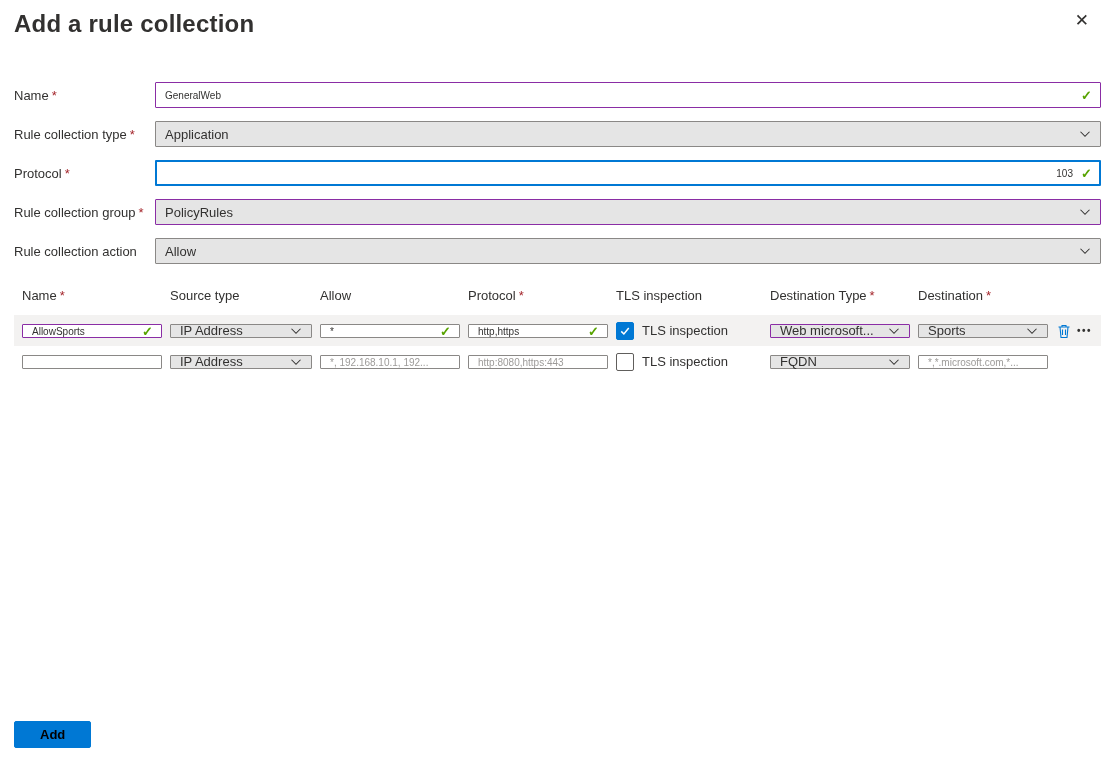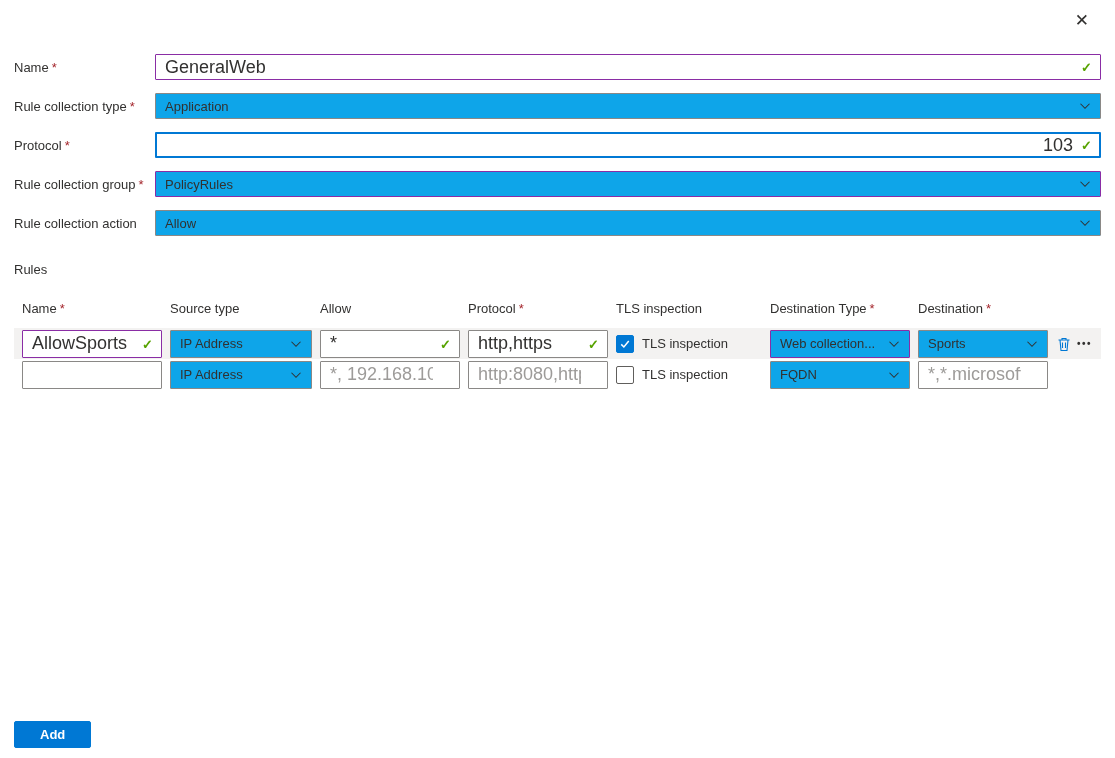--- a/index.html
+++ b/index.html
@@ -24,86 +24,87 @@
   .form { margin-top: 44px; }
   .form-row { display: flex; align-items: center; margin-bottom: 13px; }
   .form-label { width: 141px; flex: none; color: #323130; }
   .required { color: #a4262c; margin-left: 3px; }
 
   .control { position: relative; flex: 1; }
   input.text-input {
     width: 100%; height: 26px;
     border: 1px solid #8a8886; border-radius: 1px;
     padding: 0 26px 0 9px;
-    font-family: inherit; font-size: 18px; color: #323130; background: #fff;
+    font-family: inherit; font-size: 10px; color: #323130; background: #fff;
     outline: none;
   }
   input.text-input::placeholder { color: #9d9b99; }
   .border-purple { border-color: #8a2da5 !important; }
   .border-focus  { border: 2px solid #0078d4 !important; text-align: right; }
 
   .check-icon {
     position: absolute; right: 9px; top: 50%; transform: translateY(-50%);
     color: #57a300; font-size: 13px; font-weight: bold; pointer-events: none; line-height: 1;
   }
 
   .select {
     display: flex; align-items: center; justify-content: space-between;
     width: 100%; height: 26px;
     border: 1px solid #8a8886; border-radius: 1px;
-    padding: 0 9px; background: #0ea5e9; cursor: pointer; text-align: center;
+    padding: 0 9px; background: #e5e5e5; cursor: pointer; text-align: center;
   }
   .select .select-value { white-space: nowrap; overflow: hidden; text-overflow: ellipsis; }
   .chevron { flex: none; margin-left: 6px; display: flex; align-items: center; }
 
   .rules-label { margin-top: 26px; }
 
   .rules-table { margin-top: 24px; }
   .rgrid {
     display: grid;
     grid-template-columns: 140px 142px 140px 140px 146px 140px 130px 40px;
     column-gap: 8px;
     align-items: center;
     padding-left: 8px;
   }
   .thead { margin-bottom: 12px; }
   .th { font-size: 13px; color: #323130; white-space: nowrap; }
 
   .rrow { height: 31px; }
   .rrow.filled { background: #f3f2f1; }
-  .rrow input.text-input, .rrow .select { height: 28px; }
+  .rrow input.text-input, .rrow .select { height: 14px; }
 
   .tls-cell { display: flex; align-items: center; gap: 8px; }
   .checkbox {
     width: 18px; height: 18px; flex: none;
     border: 1px solid #605e5c; border-radius: 2px; background: #fff;
     display: flex; align-items: center; justify-content: center; cursor: pointer;
   }
   .checkbox.checked { background: #0078d4; border-color: #0078d4; }
   .checkbox svg { display: none; }
   .checkbox.checked svg { display: block; }
   .tls-label { white-space: nowrap; }
 
   .row-actions { display: flex; align-items: center; gap: 5px; }
   .icon-btn { background: none; border: none; cursor: pointer; padding: 0; display: flex; align-items: center; }
   .ellipsis-btn { font-family: inherit; font-size: 10px; font-weight: bold; letter-spacing: 1.5px; color: #323130; }
 
   .add-btn {
     position: absolute; left: 14px; bottom: 10px;
-    background: #0078d4; color: #ffffff;
+    background: #0078d4; color: #000000;
     border: 1px solid #0078d4; border-radius: 2px;
     padding: 5px 25px; font-family: inherit; font-size: 13px; font-weight: 600;
     cursor: pointer;
   }
 </style>
 </head>
 <body>
 
 <div class="panel">
 
+  <div class="title">Add a rule collection</div>
   <button class="close-btn">✕</button>
 
   <div class="form">
 
     <div class="form-row">
       <div class="form-label">
         <span>Name</span><span class="required">*</span>
       </div>
       <div class="control">
         <input class="text-input border-purple" type="text" value="GeneralWeb" style="">
@@ -162,21 +163,20 @@
           <span class="select-value">Allow</span>
           <span class="chevron">
             <svg width="12" height="12" viewBox="0 0 16 16">
                 <path d="M2 5l6 6 6-6" fill="none" stroke="#323130" stroke-width="1.4"></path>
               </svg>
           </span>
         </div>
       </div>
     </div>
 
-    <div class="rules-label">Rules</div>
   </div>
 
   <div class="rules-table">
 
     <div class="rgrid thead">
       <div class="th"><span>Name</span><span class="required">*</span></div>
       <div class="th"><span>Source type</span></div>
       <div class="th"><span>Allow</span></div>
       <div class="th"><span>Protocol</span><span class="required">*</span></div>
       <div class="th"><span>TLS inspection</span></div>
@@ -208,21 +208,21 @@
       </div>
       <div class="tls-cell">
         <span class="checkbox checked">
           <svg width="12" height="12" viewBox="0 0 16 16">
               <path d="M3 8.5l3.5 3.5L13 4" fill="none" stroke="#ffffff" stroke-width="2"></path>
             </svg>
         </span>
         <span class="tls-label">TLS inspection</span>
       </div>
       <div class="select border-purple">
-        <span class="select-value">Web collection...</span>
+        <span class="select-value">Web microsoft...</span>
         <span class="chevron">
           <svg width="12" height="12" viewBox="0 0 16 16">
               <path d="M2 5l6 6 6-6" fill="none" stroke="#323130" stroke-width="1.4"></path>
             </svg>
         </span>
       </div>
       <div class="select">
         <span class="select-value">Sports</span>
         <span class="chevron">
           <svg width="12" height="12" viewBox="0 0 16 16">

